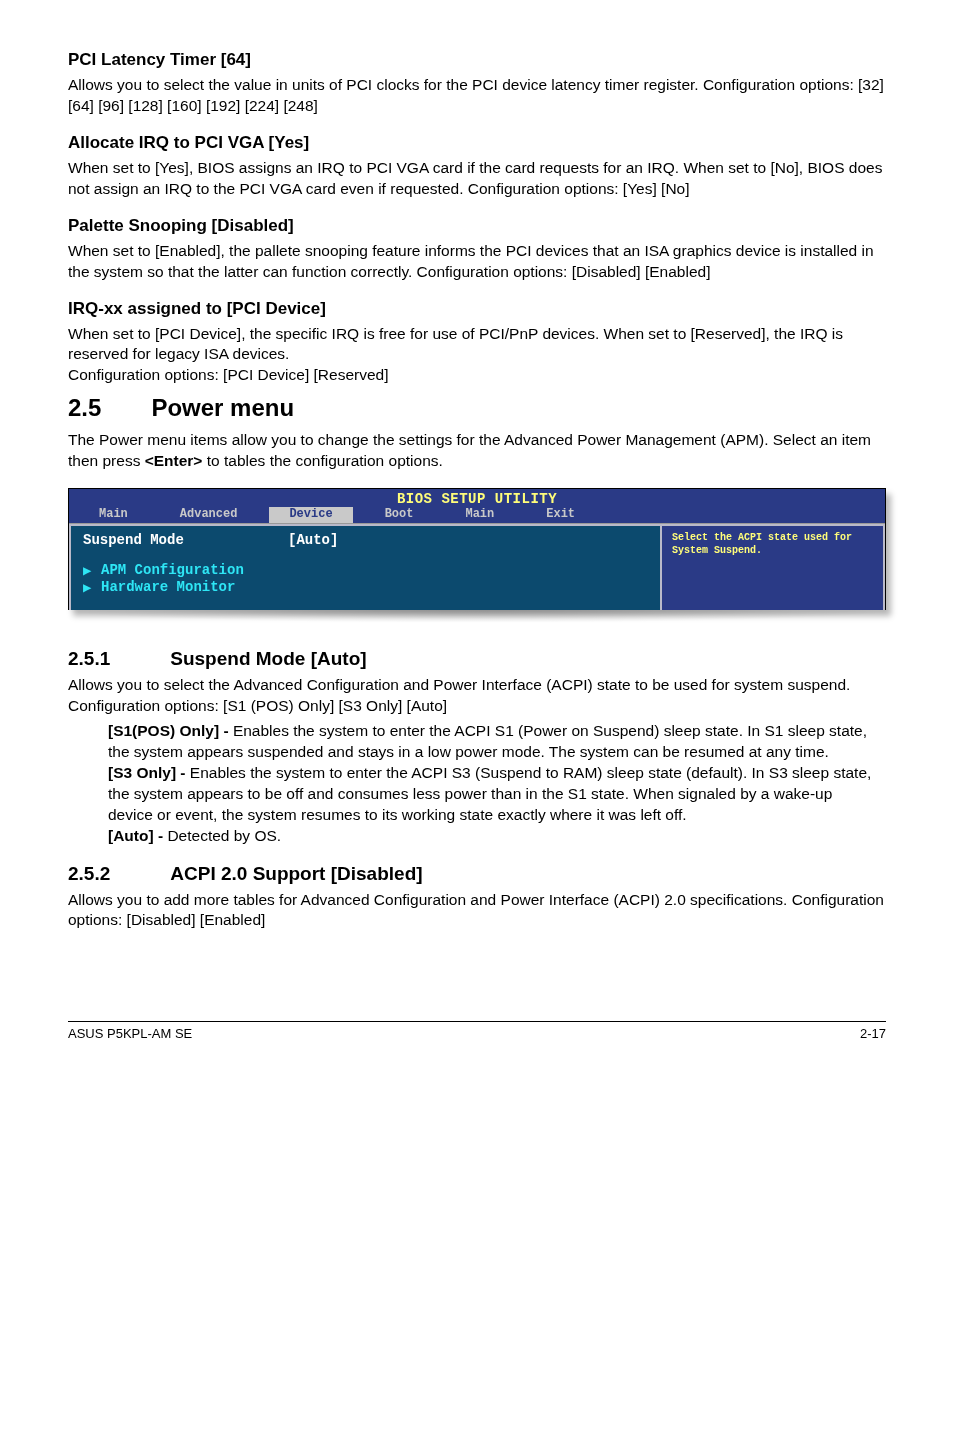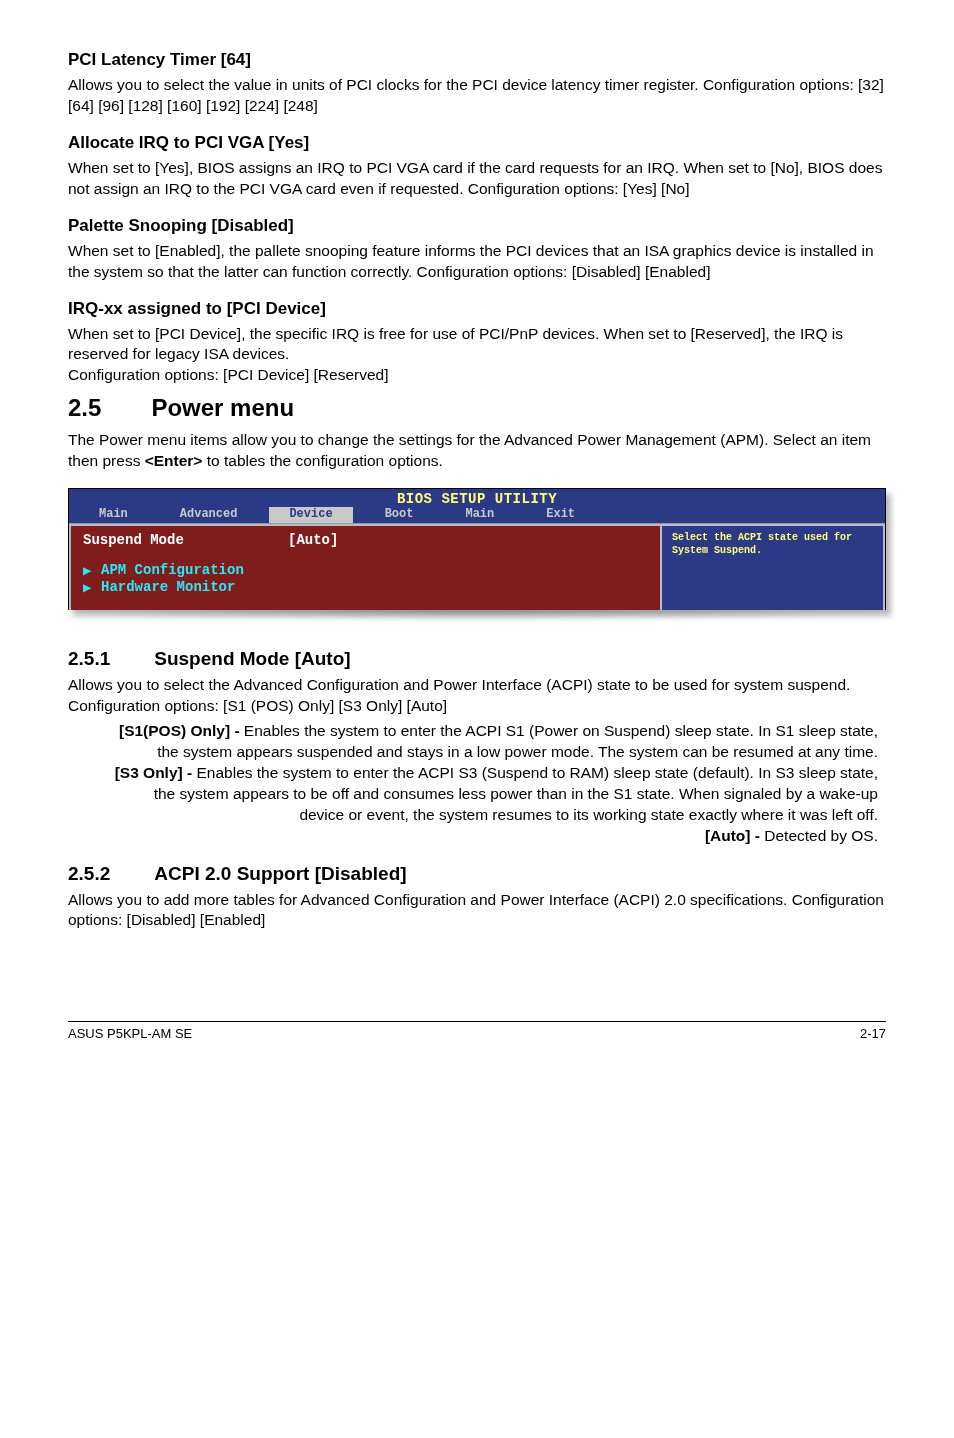--- a/index.html
+++ b/index.html
@@ -6,23 +6,23 @@
     body {
       font-family: Arial, Helvetica, sans-serif;
       width: 954px;
       padding: 50px 68px 30px 68px;
       background: #fff;
       color: #000;
     }
     .h4 { font-size: 17px; font-weight: bold; margin-bottom: 5px; }
     .para { font-size: 15.5px; line-height: 1.35; margin-bottom: 16px; }
     .h1-row { display: flex; gap: 50px; font-size: 24px; font-weight: bold; margin-top: 8px; margin-bottom: 8px; }
-    .h2-row { display: flex; gap: 44px; font-size: 19px; font-weight: bold; margin-top: 4px; margin-bottom: 5px; }
+    .h2-row { display: flex; gap: 60px; font-size: 19px; font-weight: bold; margin-top: 4px; margin-bottom: 5px; }
     .indent { padding-left: 40px; padding-right: 8px; }
-    .indent p { margin-bottom: 0; text-align: right; }
+    .indent p { margin-bottom: 0; }
     .bold { font-weight: bold; }
 
     
     .bios-wrap { margin: 12px 0 26px 0; }
     .bios {
       background: #2a3a86;
       border: 1px solid #000;
       border-bottom: none;
       width: 100%;
       position: relative;
@@ -48,21 +48,21 @@
       text-align: right;
     }
     .bios-tabs span { padding: 0 20px 2px 20px; }
     .tab-active { background: #c9c9c9; color: #2a3a86; }
     .bios-body {
       display: flex;
       border-top: 1px solid #999;
     }
     .bios-left {
       flex: 1;
-      background: #7f1d1d;
+      background: #0c4a6e;
       border: 2px solid #b9b9c9;
       border-right: none;
       border-bottom: none;
       padding: 6px 12px 14px 12px;
       font-family: "Courier New", monospace;
       font-weight: bold;
       font-size: 14px;
       color: #b9b9d0;
       position: relative;
     }

